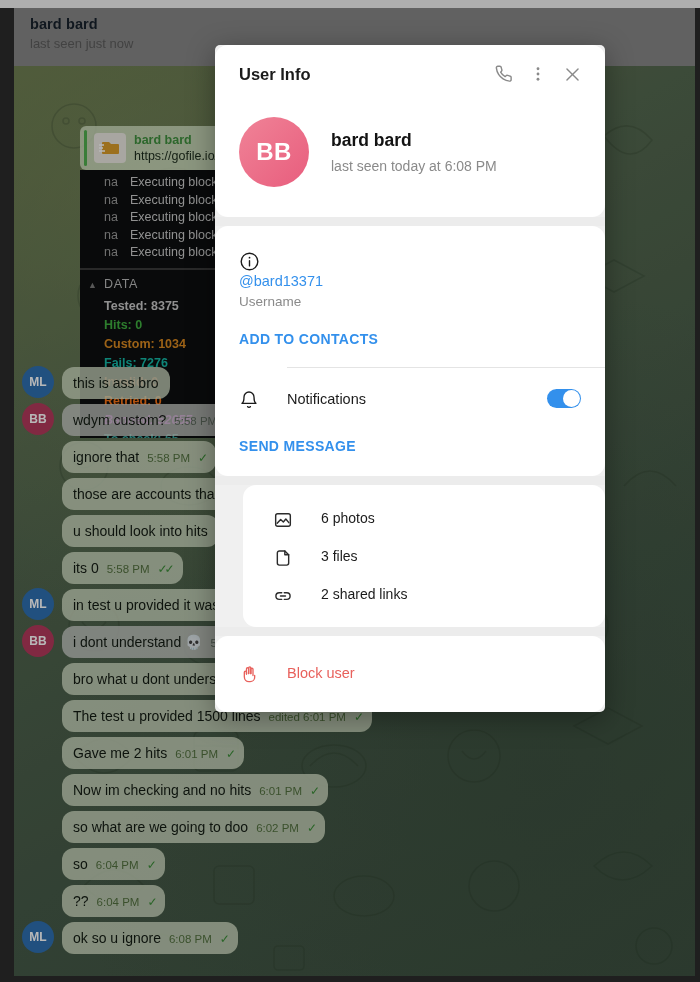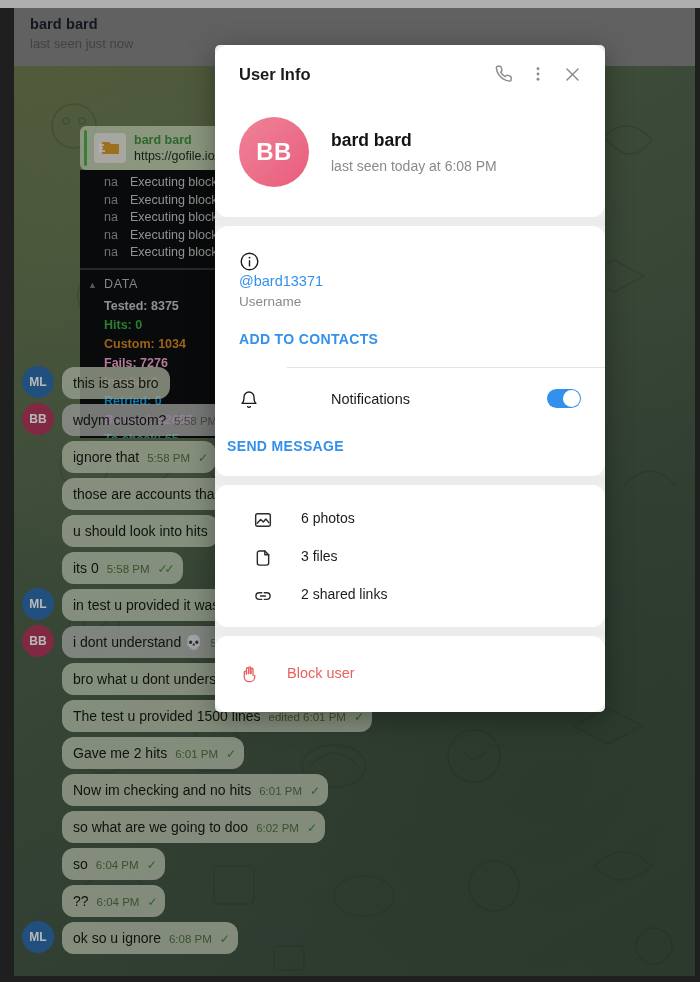--- a/index.html
+++ b/index.html
@@ -234,23 +234,23 @@
         </div>
       <div class="term-split"></div>
       <div class="term-cols">
         <div class="term-col">
           <div class="term-arrow" style="top:6px;">▲</div>
           <div class="term-head">DATA</div>
           <div class="term-data-rows">
               <div class="term-row" style="color: rgb(200, 200, 200);">Tested:   8375</div>
               <div class="term-row" style="color: rgb(63, 174, 63);">Hits: 0</div>
               <div class="term-row" style="color: rgb(217, 136, 32);">Custom: 1034</div>
-              <div class="term-row" style="color: #f9a8d4;">Fails: 7276</div>
+              <div class="term-row" style="color: #14b8a6;">Fails: 7276</div>
               <div class="term-row" style="color: rgb(179, 90, 58);">Invalid: 0</div>
-              <div class="term-row" style="color: #0ea5e9;">Retried: 0</div>
+              <div class="term-row" style="color: #f97316;">Retried: 0</div>
               <div class="term-row" style="color: #d946ef; font-style: italic;">Banned: 52055</div>
               <div class="term-row" style="color: rgb(58, 169, 160);">To check: 65</div>
             </div>
         </div>
         <div class="term-col right">
           <div class="term-head">PRO</div>
           <div class="term-proxy-rows">
               <div class="term-row" style="color: rgb(200, 200, 200);">Tot</div>
               <div class="term-row" style="color: rgb(63, 174, 63);">Aliv</div>
               <div class="term-row" style="color: rgb(192, 74, 74);">Bad</div>
@@ -438,44 +438,44 @@
 
       <div class="row" style="padding-top:19px; padding-bottom:20px;">
         <div class="row-icon"></div>
         <div class="row-body">
           <div class="action">ADD TO CONTACTS</div>
         </div>
       </div>
 
       <div class="divider"></div>
 
-      <div class="notif-row" style="padding-top:18px; padding-bottom:6px;gap:44px;">
+      <div class="notif-row" style="padding-top:18px; padding-bottom:6px;">
         <div class="row-icon">
           <svg width="20" height="22" viewBox="0 0 24 24" fill="none" stroke="#1b1b1b" stroke-width="1.6" stroke-linecap="round" stroke-linejoin="round">
             <path d="M18 8.4a6 6 0 1 0-12 0c0 6.2-2.4 7.6-2.4 7.6h16.8S18 14.6 18 8.4z"></path>
             <path d="M13.7 20a2 2 0 0 1-3.4 0"></path>
           </svg>
         </div>
         <div class="notif-label">Notifications</div>
         <div class="toggle">
           <div class="knob"></div>
         </div>
       </div>
 
-      <div class="row" style="padding-top:18px; padding-bottom:22px;padding-left:12px;">
+      <div class="row" style="padding-top:18px; padding-bottom:22px;">
         <div class="row-icon"></div>
         <div class="row-body">
           <div class="action">SEND MESSAGE</div>
         </div>
       </div>
     </div>
 
     <div class="dlg-gap"></div>
 
-    <div class="dlg-sec" style="padding:14px 0 14px 14px;">
+    <div class="dlg-sec" style="padding:14px 0 14px 6px;margin-left:28px;">
       <div class="media-row">
         <div class="row-icon">
           <svg width="20" height="20" viewBox="0 0 24 24" fill="none" stroke="#2b2b2b" stroke-width="1.7" stroke-linecap="round" stroke-linejoin="round">
             <rect x="3.2" y="4.5" width="17.6" height="15" rx="2.4"></rect>
             <path d="M5 16 l4.2 -4.6 l3.2 3 l3 -3.6 l3.6 4.4"></path>
           </svg>
         </div>
         <div class="media-label">6 photos</div>
       </div>
       <div class="media-row">

